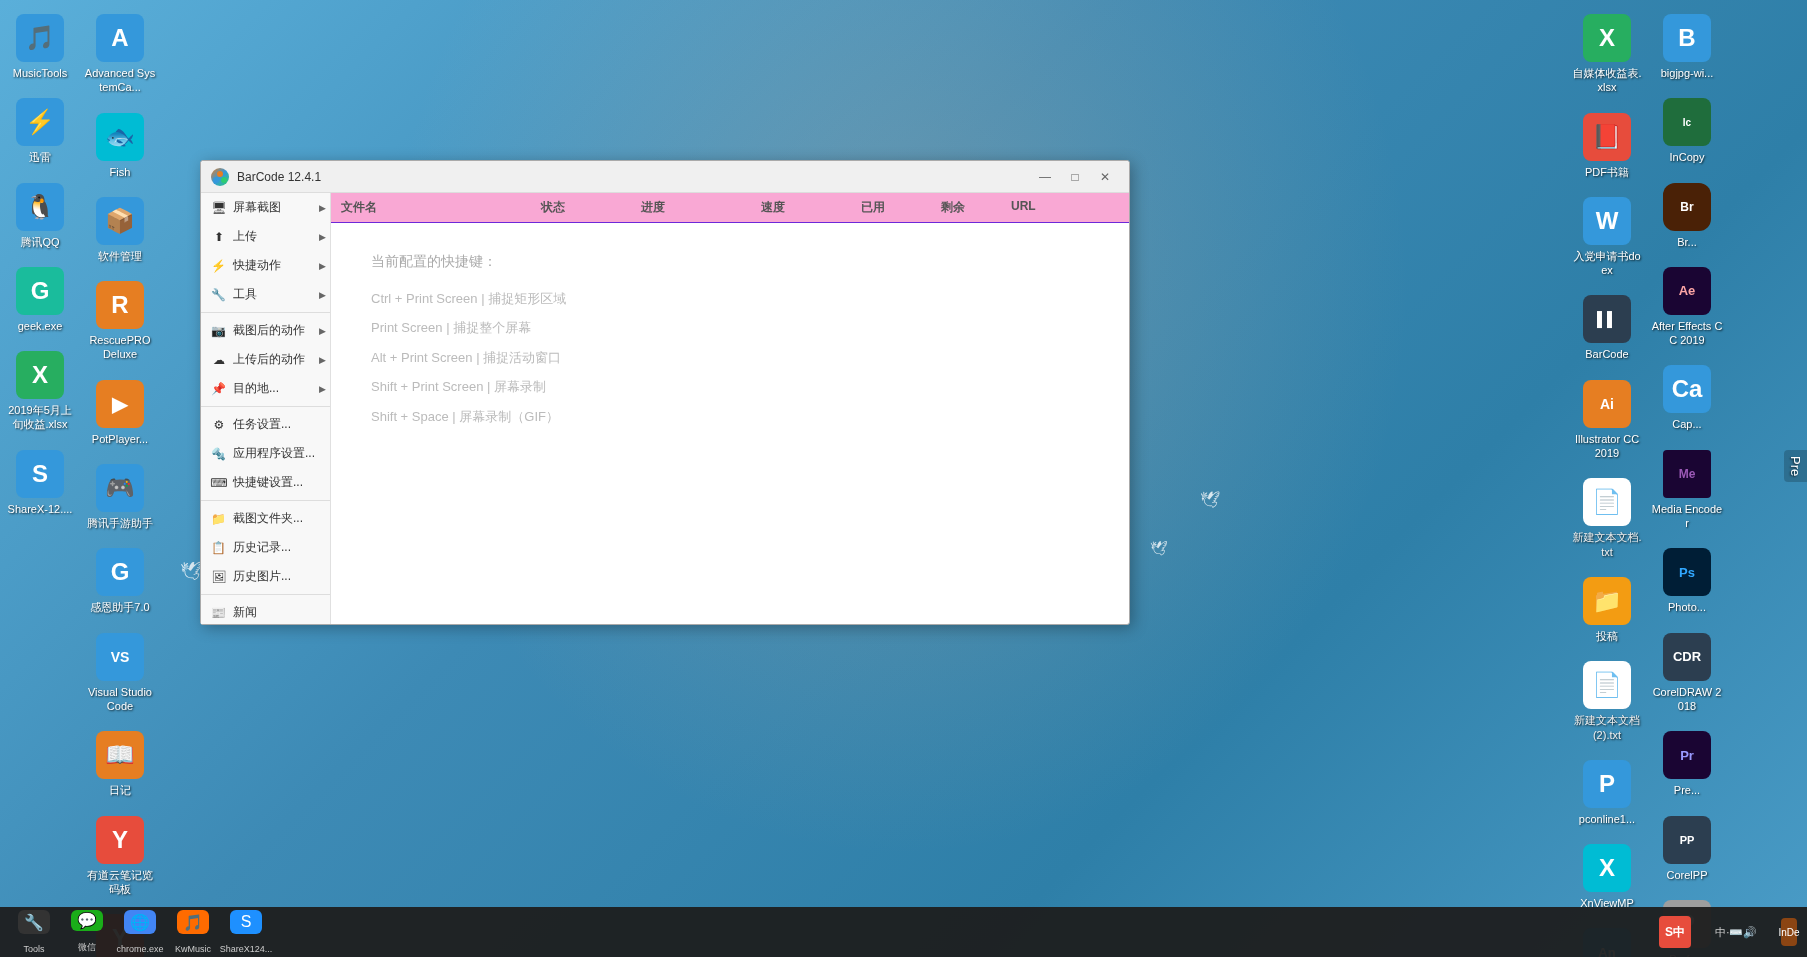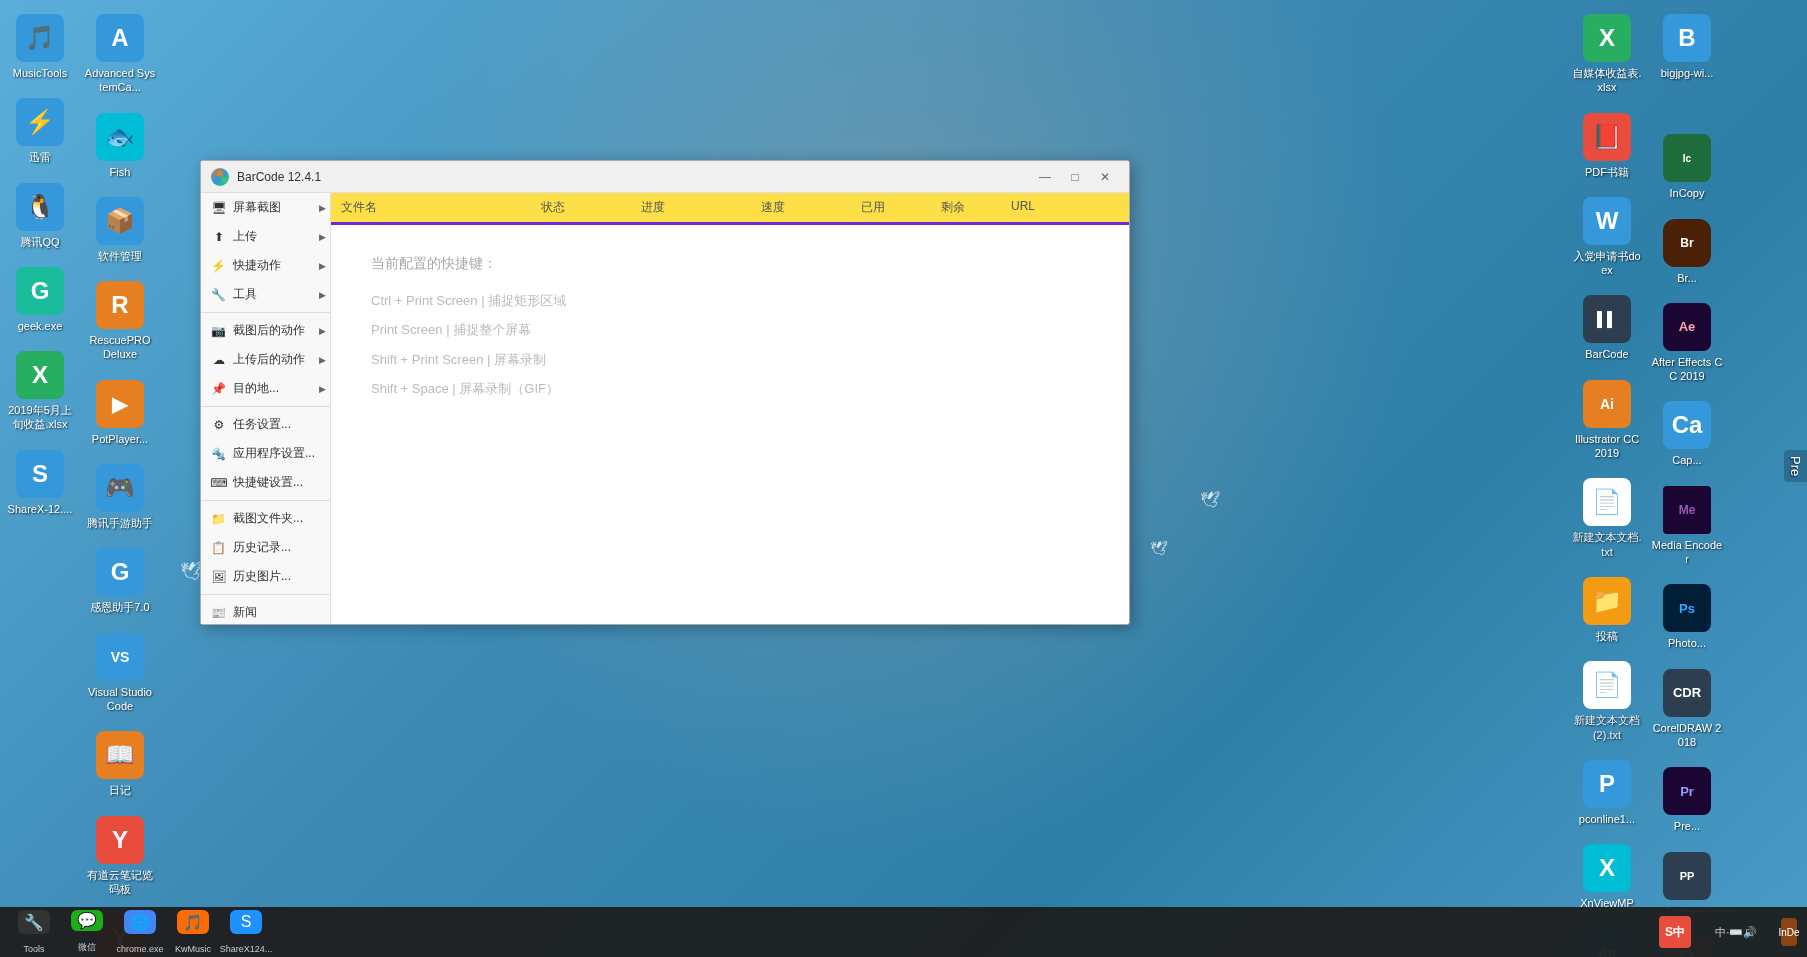--- a/index.html
+++ b/index.html
@@ -196,24 +196,25 @@
     .main-content {
       flex: 1;
       display: flex;
       flex-direction: column;
       overflow: hidden;
     }
 
     
     .table-header {
       display: flex;
-      border-bottom: 3px solid #6d28d9;
-      background: #fde047;
+      border-bottom: 1px solid #6d28d9;
+      background: #f9a8d4;
       flex-shrink: 0;
       padding: 4px 0;
+      font-weight: bold;
     }
 
     .table-col {
       font-size: 12px;
       color: #555;
       padding: 2px 10px;
     }
 
     .col-filename { width: 200px; }
     .col-status { width: 100px; }
@@ -508,20 +509,21 @@
           <div class="table-col col-speed">速度</div>
           <div class="table-col col-used">已用</div>
           <div class="table-col col-remaining">剩余</div>
           <div class="table-col col-url">URL</div>
         </div>
 
         <div class="shortcut-area">
           <div class="shortcut-title">当前配置的快捷键：</div>
           <div class="shortcut-row">Ctrl + Print Screen  |  捕捉矩形区域</div>
           <div class="shortcut-row">Print Screen  |  捕捉整个屏幕</div>
+          <div class="shortcut-row">Alt + Print Screen  |  捕捉活动窗口</div>
           <div class="shortcut-row">Shift + Print Screen  |  屏幕录制</div>
           <div class="shortcut-row">Shift + Space  |  屏幕录制（GIF）</div>
         </div>
       </div>
     </div>
   </div>
 
   <div class="icon-col" style="right:160px; top:0;">
     <div class="desktop-icon">
       <div class="icon-img icon-green">X</div>
@@ -569,21 +571,21 @@
     </div>
 
   </div>
 
   <div class="icon-col" style="right:80px; top:0;">
     <div class="desktop-icon">
       <div class="icon-img icon-blue">B</div>
       <div class="icon-label">bigjpg-wi...</div>
     </div>
     <div class="desktop-icon">
-      <div class="icon-img" style="background:#1f6d3c; font-size:10px; color:white; display:flex; align-items:center; justify-content:center; border-radius:8px;margin-top:36px;">Ic</div>
+      <div class="icon-img" style="background:#1f6d3c; font-size:10px; color:white; display:flex; align-items:center; justify-content:center; border-radius:8px;">Ic</div>
       <div class="icon-label">InCopy</div>
     </div>
     <div class="desktop-icon">
       <div class="icon-img" style="background:#4a2106; font-size:12px; color:white; display:flex; align-items:center; justify-content:center; border-radius:12px;">Br</div>
       <div class="icon-label">Br...</div>
     </div>
     <div class="desktop-icon">
       <div class="icon-img" style="background:#1a0533; font-size:13px; color:#fca5a5; display:flex; align-items:center; justify-content:center; border-radius:8px;">Ae</div>
       <div class="icon-label">After Effects CC 2019</div>
     </div>

